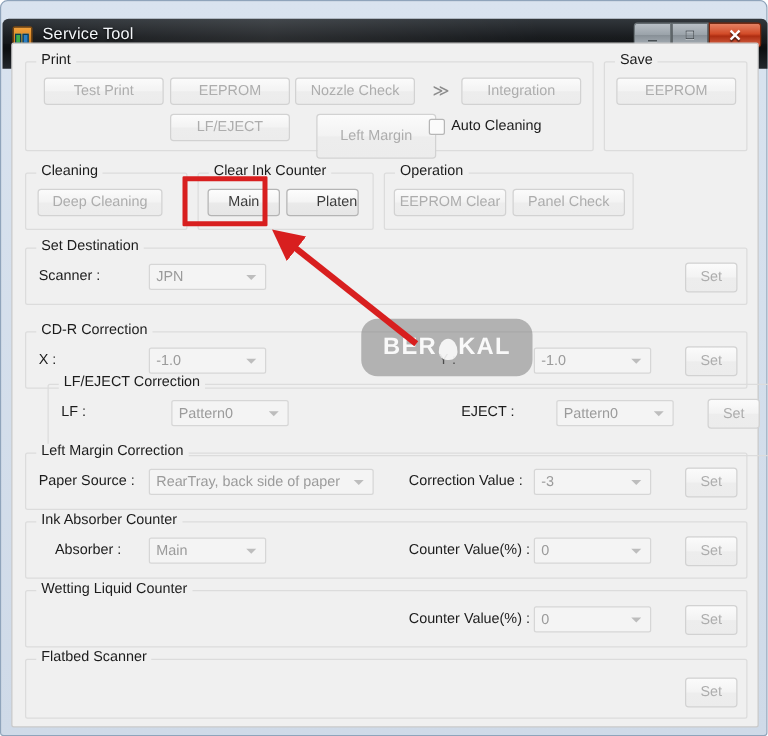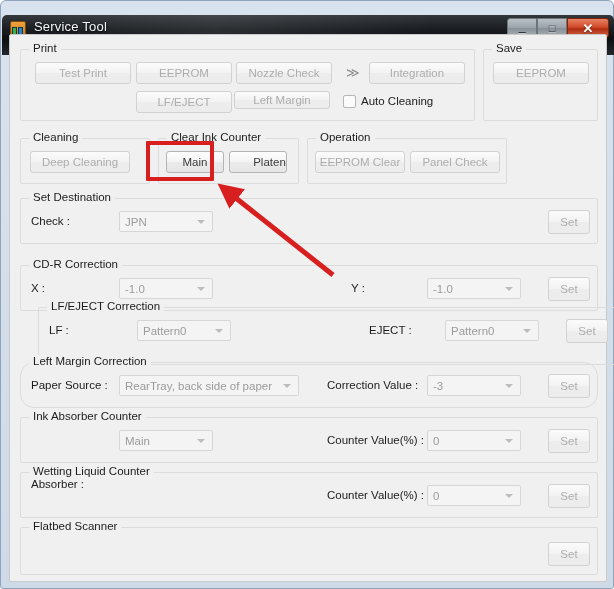--- a/index.html
+++ b/index.html
@@ -267,21 +267,21 @@
         <span>Nozzle Check</span>
       </div>
       <div id="chevron" style="left:325px; top:15px;">≫</div>
       <div class="btn" style="left:348px; top:12px; width:96px; height:22px;">
         <span>Integration</span>
       </div>
 
       <div class="btn" style="left:115px; top:41px; width:96px; height:22px;">
         <span>LF/EJECT</span>
       </div>
-      <div class="btn" style="left:213px; top:41px; width:96px; height:18px;">
+      <div class="btn" style="left:232px; top:41px; width:96px; height:36px;">
         <span>Left Margin</span>
       </div>
       <div class="chk-wrap" style="left:322px; top:45px;">
         <span class="chk-box"></span>
         <span class="chk-label">Auto Cleaning</span>
       </div>
     </div>
 
     <div class="group" style="left:473px; top:14px; width:115px; height:72px;">
       <span class="caption">Save</span>
@@ -312,21 +312,21 @@
       <div class="btn" style="left:102px; top:12px; width:90px; height:22px;">
         <span>Panel Check</span>
       </div>
       <div class="btn" style="left:7px; top:12px; width:90px; height:22px;">
         <span>EEPROM Clear</span>
       </div>
     </div>
 
     <div class="group" style="left:10px; top:163px; width:578px; height:46px;">
       <span class="caption">Set Destination</span>
-      <span class="lbl" style="left:10px; top:12px;">Check :</span>
+      <span class="lbl" style="left:10px; top:12px;">Scanner :</span>
       <div class="combo" style="left:98px; top:12px; width:94px;">
         <span>JPN</span>
         <span class="arrow"></span>
       </div>
       <div class="btn" style="left:527px; top:11px; width:42px; height:24px;">
         <span>Set</span>
       </div>
     </div>
 
     <div class="group" style="left:10px; top:218px; width:578px; height:46px;margin-top:12px;">
@@ -356,40 +356,40 @@
       <span class="lbl" style="left:330px; top:12px;">EJECT :</span>
       <div class="combo" style="left:406px; top:12px; width:94px;">
         <span>Pattern0</span>
         <span class="arrow"></span>
       </div>
       <div class="btn" style="left:527px; top:11px; width:42px; height:24px;">
         <span>Set</span>
       </div>
     </div>
 
-    <div class="group" style="left:10px; top:327px; width:578px; height:46px;border-radius:14px;">
+    <div class="group" style="left:10px; top:327px; width:578px; height:46px;">
       <span class="caption">Left Margin Correction</span>
       <span class="lbl" style="left:10px; top:12px;">Paper Source :</span>
       <div class="combo" style="left:98px; top:12px; width:180px;">
         <span>RearTray, back side of paper</span>
         <span class="arrow"></span>
       </div>
       <span class="lbl" style="left:306px; top:12px;">Correction Value :</span>
       <div class="combo" style="left:406px; top:12px; width:94px;">
         <span>-3</span>
         <span class="arrow"></span>
       </div>
       <div class="btn" style="left:527px; top:11px; width:42px; height:24px;">
         <span>Set</span>
       </div>
     </div>
 
     <div class="group" style="left:10px; top:382px; width:578px; height:46px;">
       <span class="caption">Ink Absorber Counter</span>
-      <span class="lbl" style="left:10px; top:12px;margin-top:44px;">Absorber :</span>
+      <span class="lbl" style="left:23px; top:12px;">Absorber :</span>
       <div class="combo" style="left:98px; top:12px; width:94px;">
         <span>Main</span>
         <span class="arrow"></span>
       </div>
       <span class="lbl" style="left:306px; top:12px;">Counter Value(%) :</span>
       <div class="combo" style="left:406px; top:12px; width:94px;">
         <span>0</span>
         <span class="arrow"></span>
       </div>
       <div class="btn" style="left:527px; top:11px; width:42px; height:24px;">
@@ -411,20 +411,27 @@
 
     <div class="group" style="left:10px; top:492px; width:578px; height:48px;">
       <span class="caption">Flatbed Scanner</span>
       <div class="btn" style="left:527px; top:14px; width:42px; height:24px;">
         <span>Set</span>
       </div>
     </div>
 
   </div>
 
+  <div id="watermark">
+    <span class="wm-text">
+      <span>BER</span>
+      <span class="wm-logo"></span>
+      <span>KAL</span>
+    </span>
+  </div>
 
   <div id="hl-main"></div>
 
   <svg id="arrow-svg" viewBox="0 0 150 110">
     <defs>
       <marker id="ah" markerWidth="5" markerHeight="5" refX="2.6" refY="2.5" orient="auto">
         <path d="M0,0 L5,2.5 L0,5 Z" fill="#d81f1f"></path>
       </marker>
     </defs>
     <line x1="132" y1="96" x2="26" y2="12" stroke="#d81f1f" stroke-width="5" stroke-linecap="butt" marker-end="url(#ah)"></line>

